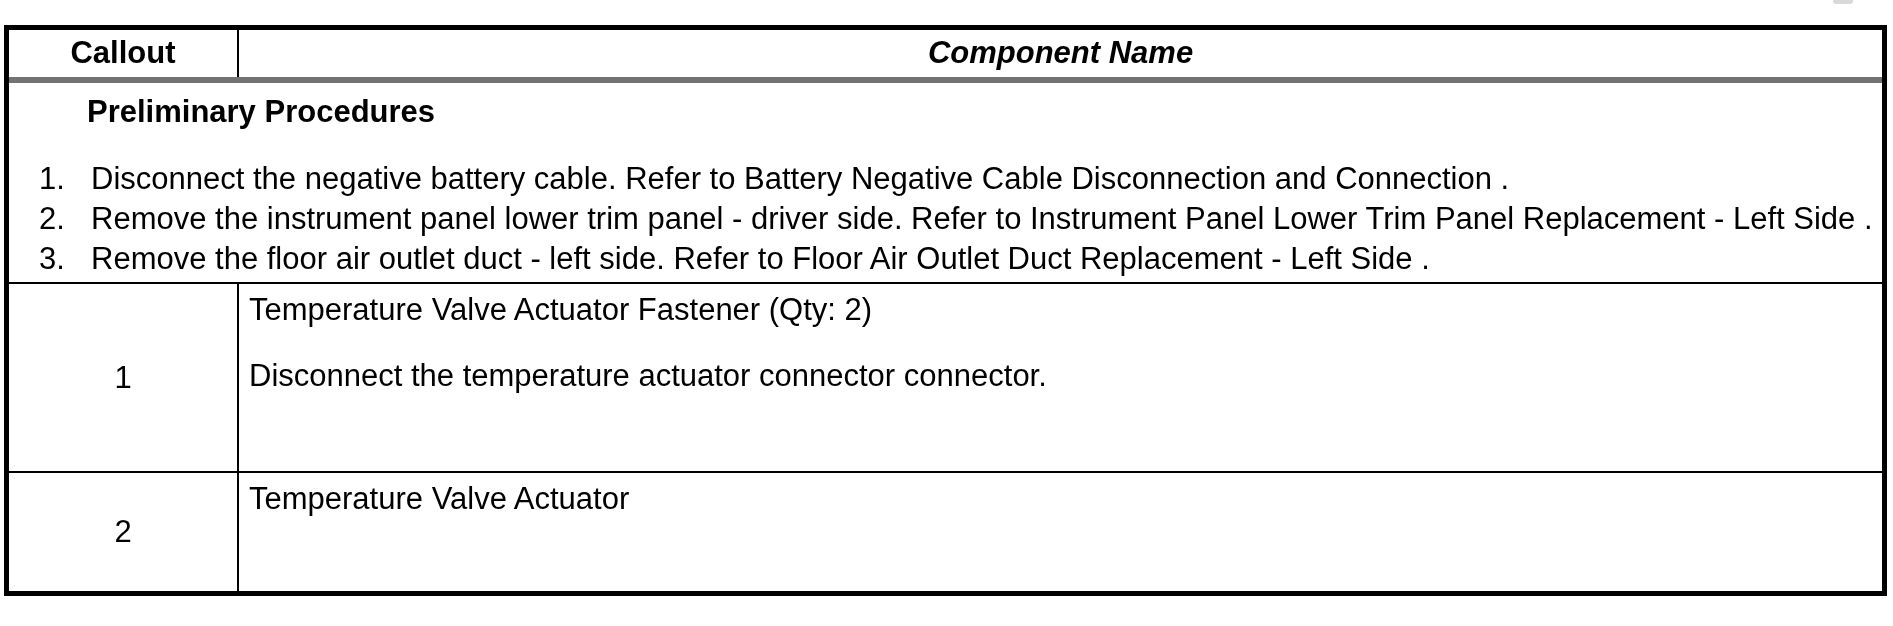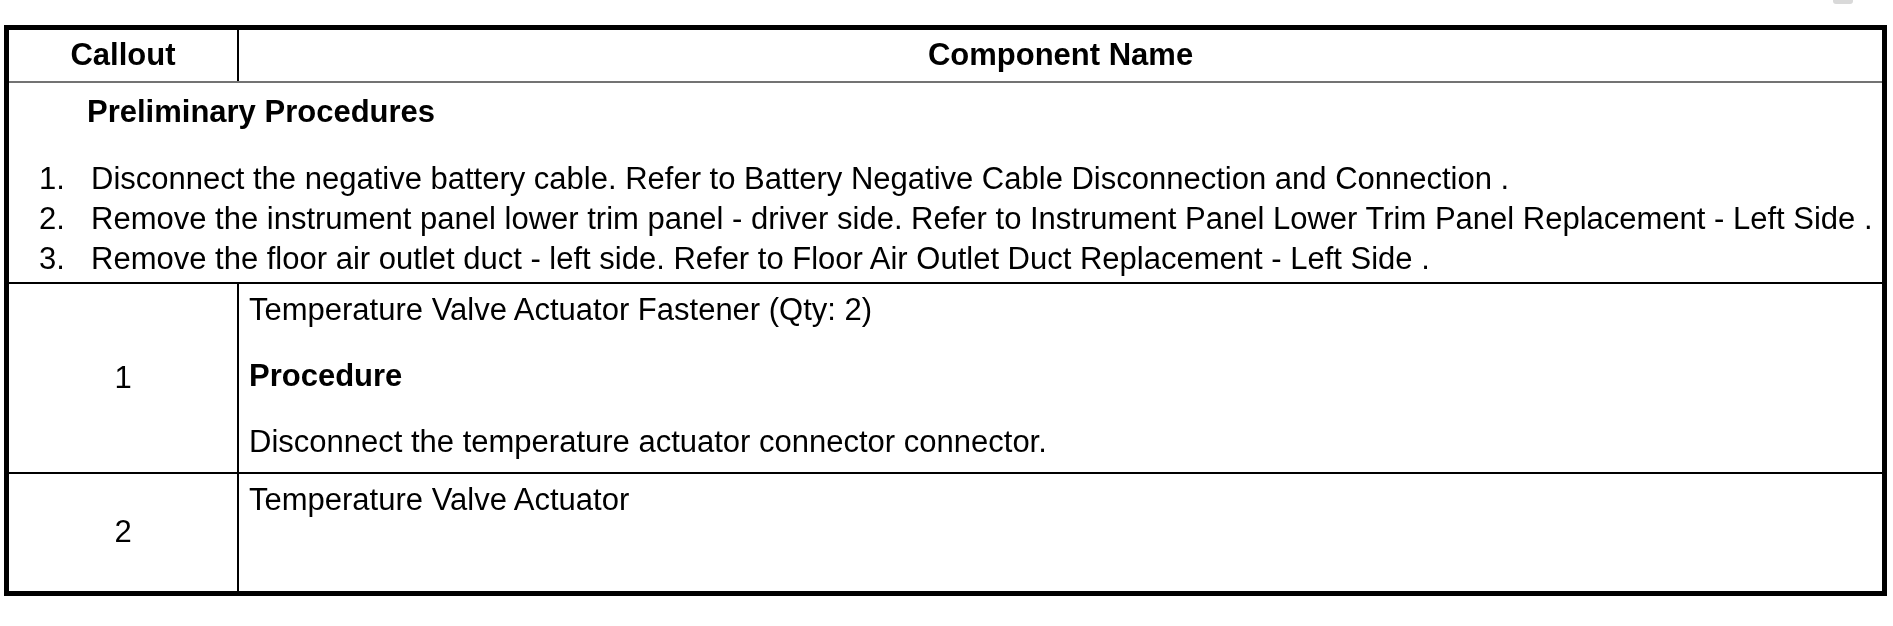--- a/index.html
+++ b/index.html
@@ -35,36 +35,37 @@
     display: flex;
     flex-direction: column;
     background: #fff;
   }
 
   .trow { display: flex; width: 100%; }
 
   
   .hdr-row {
     height: 53px;
-    border-bottom: 2px solid #737373;
+    border-bottom: 6px solid #737373;
     font-weight: bold;
     font-size: 31px;
   }
   .hdr-cell-callout {
     width: 230px;
     border-right: 2px solid #000;
     display: flex;
     align-items: center;
     justify-content: center;
   }
   .hdr-cell-component {
     flex: 1;
     display: flex;
     align-items: center;
     justify-content: center;
+    font-style: italic;
   }
 
   
   .prelim-row {
     height: 202px;
     border-bottom: 2px solid #000;
     display: block;
     padding: 10px 4px 0 30px;
     font-size: 31px;
   }
@@ -134,21 +135,20 @@
         <span class="step-num">3.</span>
         <span class="step-text">Remove the floor air outlet duct - left side. Refer to Floor Air Outlet Duct Replacement - Left Side .</span>
       </div>
     </div>
   </div>
 
   <div class="trow body-row row-1">
     <div class="callout-cell">1</div>
     <div class="component-cell">
       <p>Temperature Valve Actuator Fastener (Qty: 2)</p>
-      <p class="b">Procedure</p>
       <p>Disconnect the temperature actuator connector connector.</p>
     </div>
   </div>
 
   <div class="trow body-row row-2 last">
     <div class="callout-cell">2</div>
     <div class="component-cell">
       <p>Temperature Valve Actuator</p>
     </div>
   </div>

